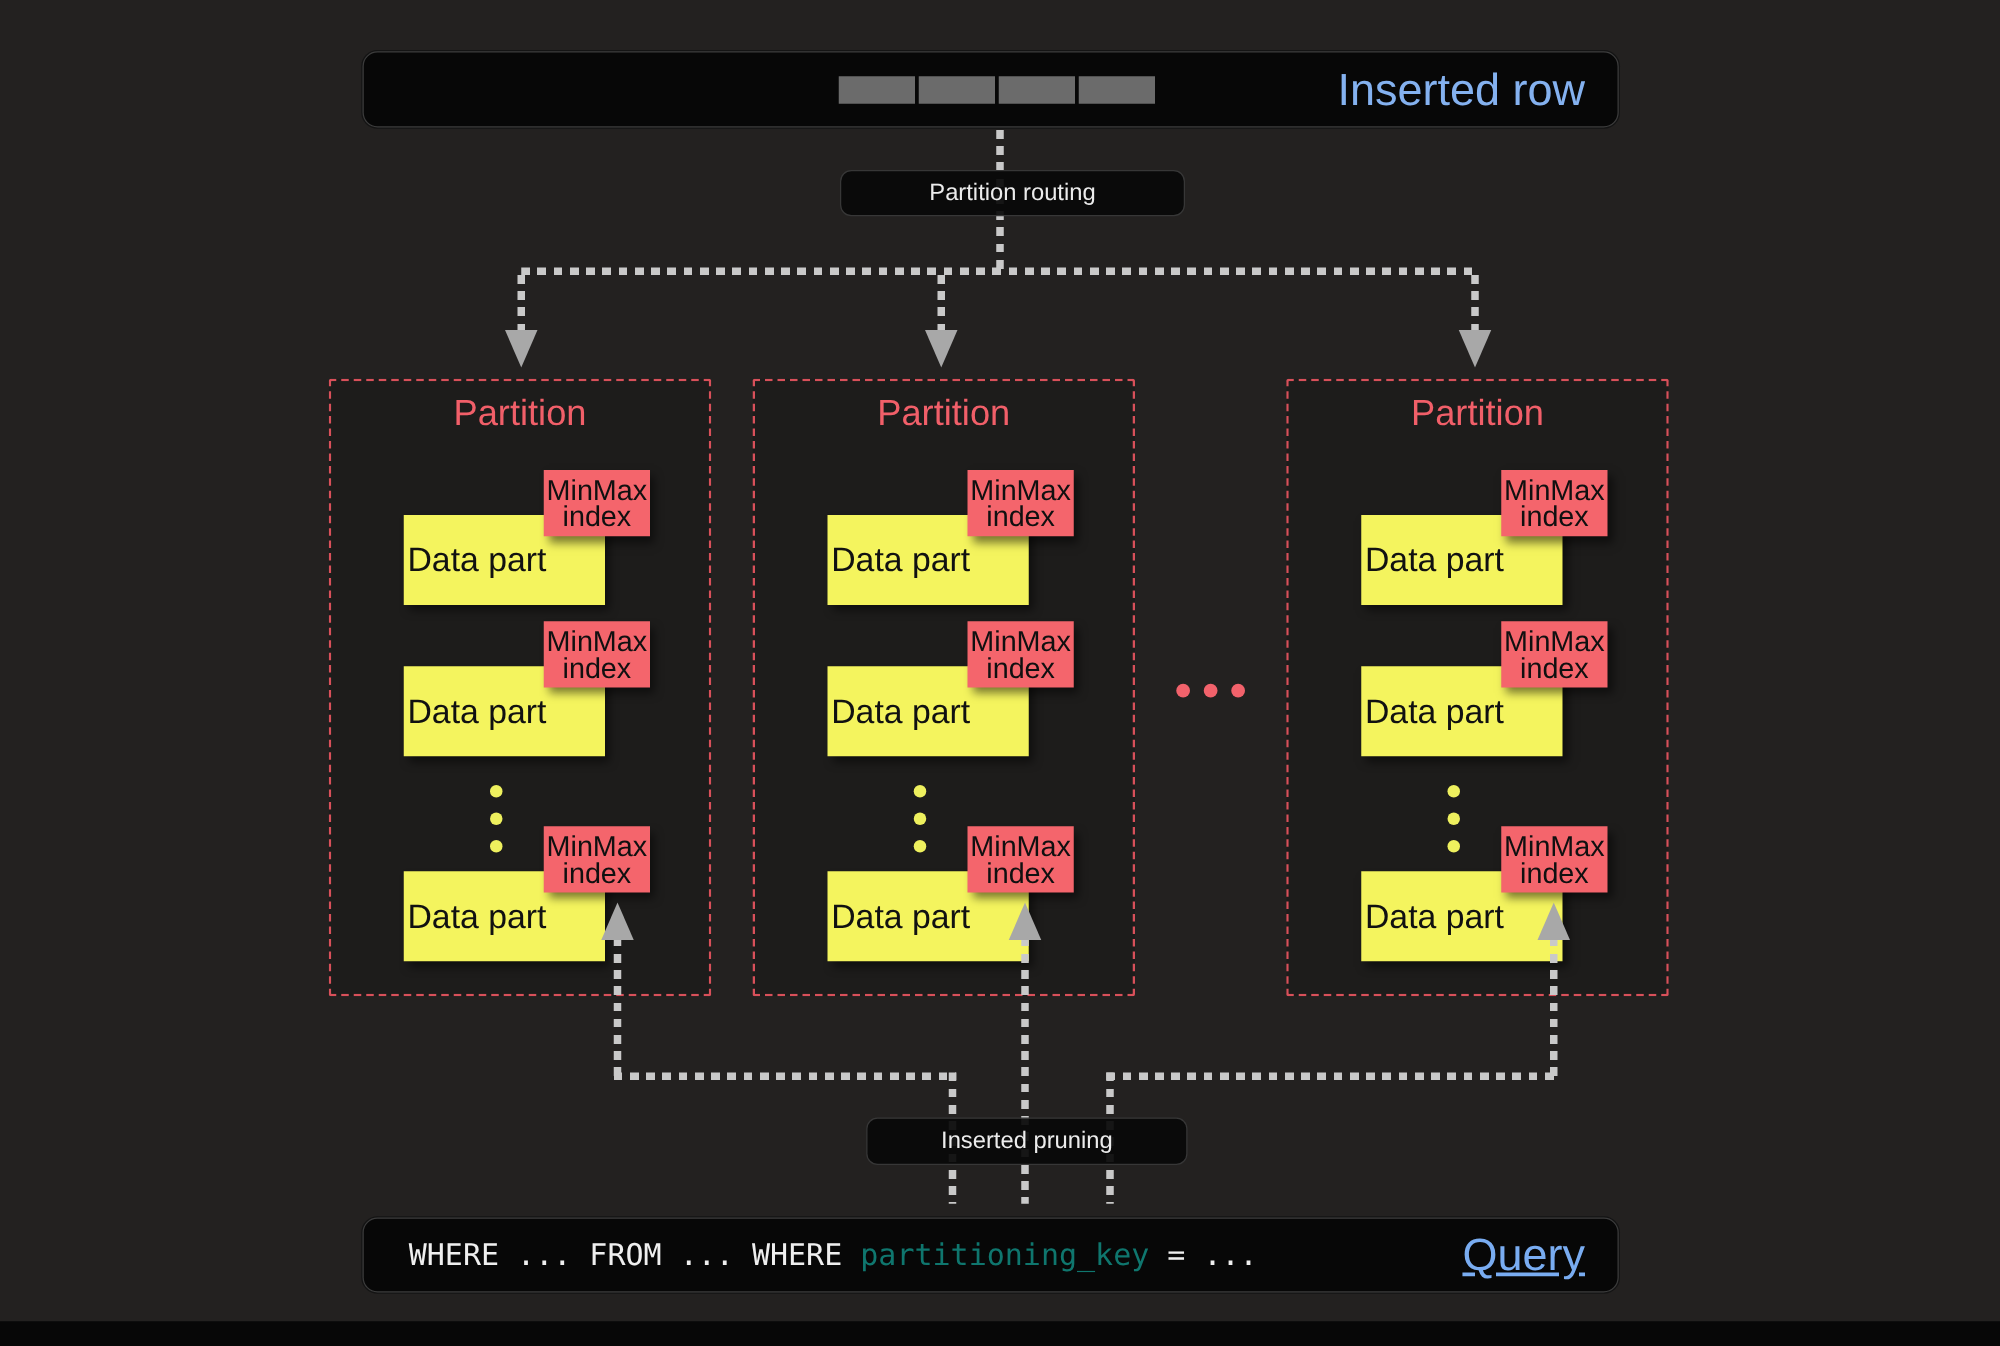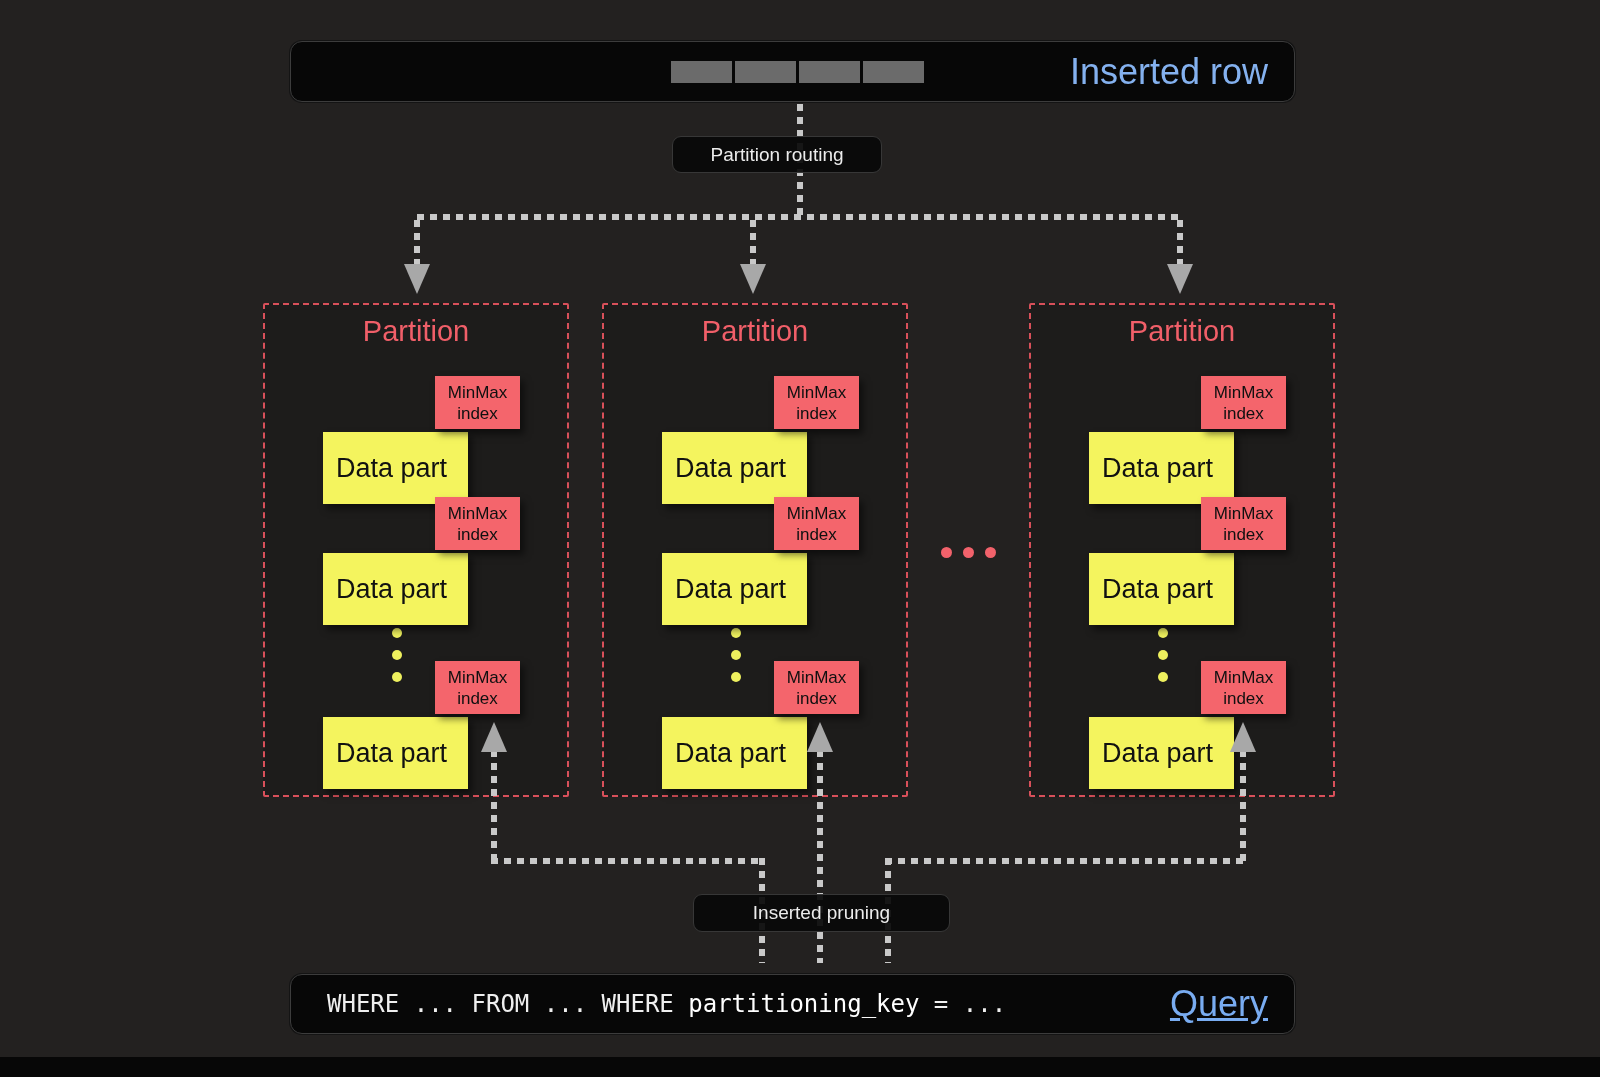--- a/index.html
+++ b/index.html
@@ -23,29 +23,29 @@
   .cells{
     position:absolute;left:380px;top:19px;height:22px;display:flex;gap:3px;
   }
   .cell{width:61px;height:22px;background:#6b6b6b;}
   
   .code{
     position:absolute;left:36px;top:50%;transform:translateY(-50%);
     font-family:"DejaVu Sans Mono","Liberation Mono",monospace;
     font-size:24px;color:#efefef;white-space:pre;
   }
-  .code .key{color:#ffffff;}
+  .code .key{color:#0f766e;}
   
   .pill{
     position:absolute;background:rgba(9,9,9,0.93);border:1px solid #373737;
     border-radius:9px;color:#ececec;font-size:19px;
     display:flex;align-items:center;justify-content:center;
     box-sizing:border-box;z-index:6;
   }
-  .pill.routing{left:672px;top:136px;width:210px;height:37px;}
+  .pill.routing{left:672px;top:136px;width:276px;height:37px;}
   .pill.pruning{left:693px;top:894px;width:257px;height:38px;}
   
   .dotline-h{
     position:absolute;height:6px;z-index:4;
     background-image:repeating-linear-gradient(to right,#c9c9c9 0 7px,transparent 7px 13px);
   }
   .dotline-v{
     position:absolute;width:6px;z-index:4;
     background-image:repeating-linear-gradient(to bottom,#c9c9c9 0 7px,transparent 7px 13px);
   }
@@ -58,28 +58,28 @@
     border:2px dashed #d8505a;border-radius:2px;
     background:rgba(0,0,0,0.15);box-sizing:border-box;z-index:2;
   }
   .p1{left:263px}.p2{left:602px}.p3{left:1029px}
   .partition-title{
     margin-top:10px;text-align:center;font-size:29px;color:#f15f69;
   }
   .part-group{position:absolute;left:58px;width:197px;height:108px;}
   .g1{top:71px}.g2{top:192px}.g3{top:356px}
   .data-part{
-    position:absolute;left:0;top:36px;width:145px;height:72px;
+    position:absolute;left:0;top:36px;width:161px;height:72px;
     background:#f4f45e;color:#111;font-size:27px;
-    display:flex;align-items:center;padding-left:13px;box-sizing:border-box;
-    box-shadow:4px 5px 7px rgba(0,0,0,0.5);z-index:1;margin-top:20px;
+    display:flex;align-items:center;padding-left:3px;box-sizing:border-box;
+    box-shadow:4px 5px 7px rgba(0,0,0,0.5);z-index:1;
   }
   .minmax{
     position:absolute;left:112px;top:0;width:85px;height:53px;
-    background:#f4656c;color:#101010;font-size:17px;line-height:21px;
+    background:#f4656c;color:#101010;font-size:23px;line-height:21px;
     text-align:center;display:flex;flex-direction:column;justify-content:center;
     box-shadow:4px 5px 7px rgba(0,0,0,0.5);z-index:2;
   }
   .ydots{position:absolute;left:127px;top:323px;display:flex;flex-direction:column;gap:12px;}
   .ydot{width:10px;height:10px;border-radius:50%;background:#eef05e;}
   .rdots{position:absolute;left:941px;top:547px;display:flex;gap:11px;z-index:3;}
   .rdot{width:11px;height:11px;border-radius:50%;background:#f2626b;}
   .bottom-strip{position:absolute;left:0;top:1057px;width:1600px;height:20px;background:#070707;}
 </style>
 </head>

